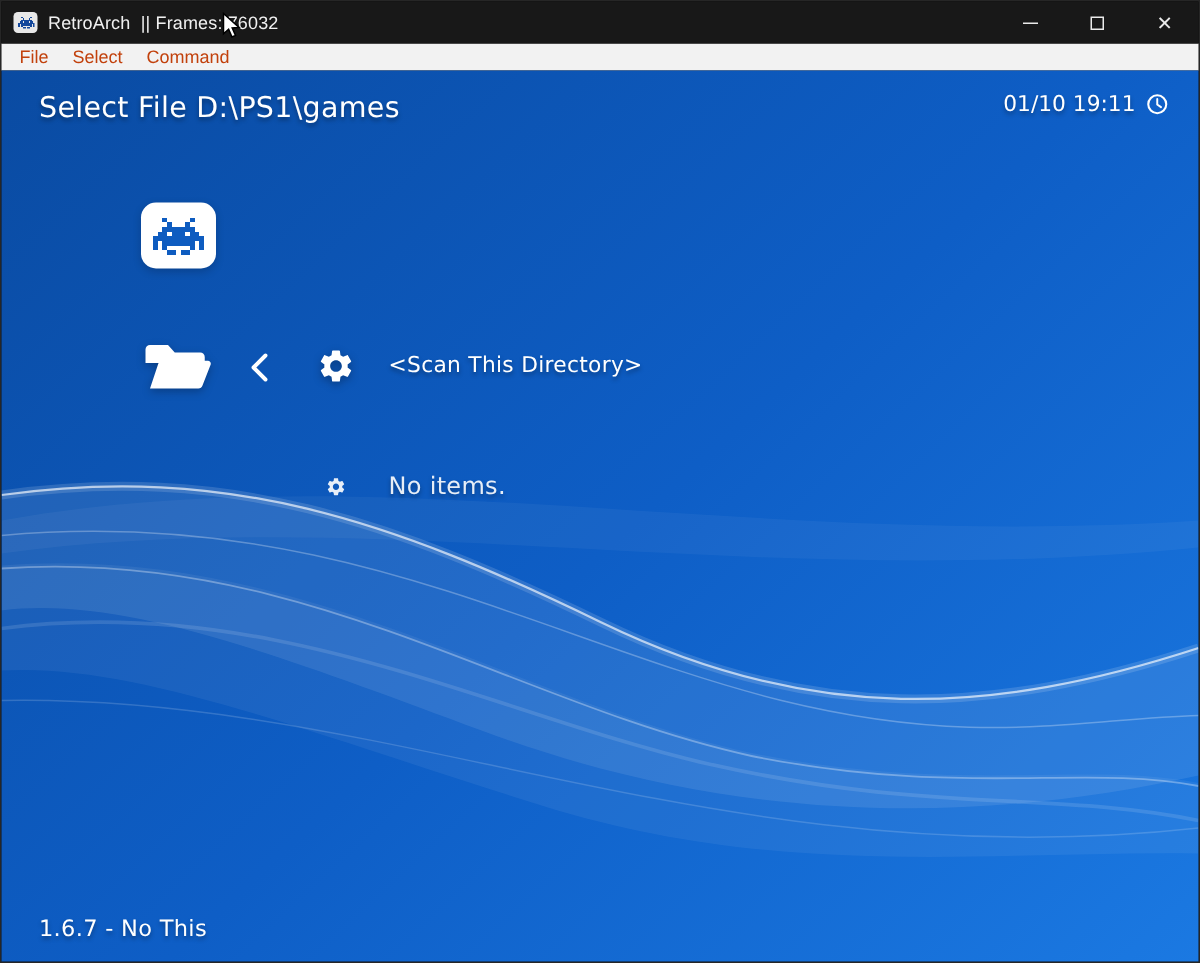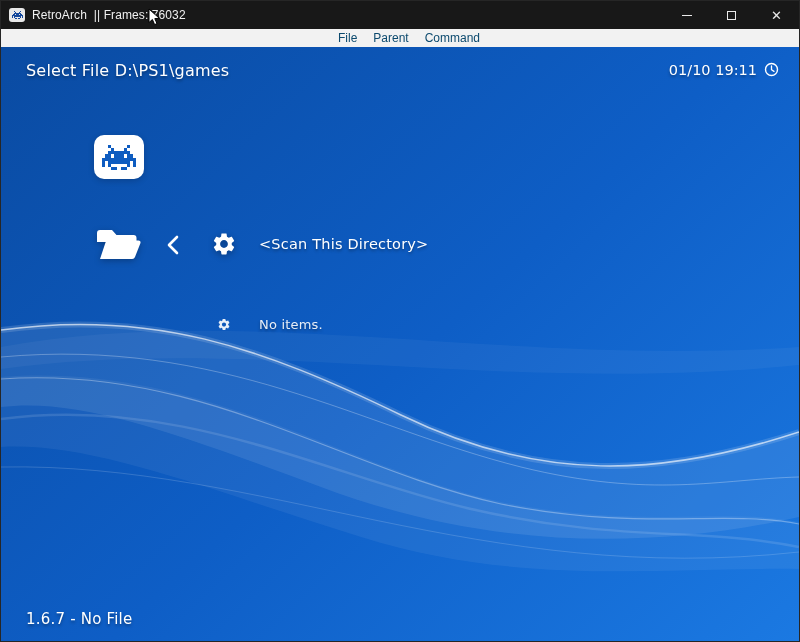--- a/index.html
+++ b/index.html
@@ -27,34 +27,34 @@
     width:45px; height:28px; display:flex; align-items:center; justify-content:center;
     color:#eaeaea; background:transparent; border:none; font-size:13px; cursor:default;
   }
   .min-glyph { width:10px; height:1px; background:#eaeaea; display:block; }
   .max-glyph { width:9px; height:9px; border:1px solid #eaeaea; display:block; }
   .cursor-arrow { position:absolute; left:147px; top:7px; pointer-events:none; }
 
   
   .menubar {
     height:18px; background:#f2f2f2; display:flex; align-items:center;
-    font-size:12px; color:#0c4a6e; flex:0 0 auto; padding-left:18px;justify-content:center;
+    font-size:12px; color:#c2410c; flex:0 0 auto; padding-left:4px;
   }
   .menubar .menu-item { padding:1px 8px; }
 
   
   .content {
     position:relative; flex:1; overflow:hidden;
     background:linear-gradient(137deg, #0a4ba2 0%, #0e5ec6 52%, #1b79e2 100%);
     font-family:"DejaVu Sans", sans-serif; color:#fff;
   }
   .waves { position:absolute; inset:0; pointer-events:none; }
 
   .screen-title {
-    position:absolute; left:25px; top:14px; font-size:16px;
+    position:absolute; left:25px; top:14px; font-size:19px;
     text-shadow:0 2px 3px rgba(0,0,0,.35); letter-spacing:.2px;
   }
   .clock-wrap {
     position:absolute; right:20px; top:15px; display:flex; align-items:flex-start; gap:7px;
     font-size:14.5px; text-shadow:0 2px 3px rgba(0,0,0,.35);
   }
   .clock-wrap svg { width:15px; height:15px; display:block; }
 
   .logo-tile {
     position:absolute; left:93px; top:88px; width:50px; height:44px;
@@ -80,21 +80,21 @@
   .row-0 .entry-label { margin-left:16px; font-size:14px; color:rgba(255,255,255,.92); }
 
   .row-1 { top:197px; }
   .row-1 .entry-icon { width:38px; }
   .row-1 .entry-icon svg { width:26px; height:26px; filter:drop-shadow(0 2px 3px rgba(0,0,0,.3)); }
   .row-1 .entry-label { margin-left:16px; font-size:14.5px; color:#fff; }
 
   .row-2 { top:277px; }
   .row-2 .entry-icon { width:38px; opacity:.9; }
   .row-2 .entry-icon svg { width:14px; height:14px; }
-  .row-2 .entry-label { margin-left:16px; font-size:13px; color:rgba(255,255,255,.9); }
+  .row-2 .entry-label { margin-left:16px; font-size:16px; color:rgba(255,255,255,.9); }
 
   .version-text {
     position:absolute; left:25px; top:563px; font-size:15px;
     text-shadow:0 2px 3px rgba(0,0,0,.35); letter-spacing:.2px;
   }
 </style>
 </head>
 <body>
 
 <div class="window">
@@ -137,21 +137,21 @@
     <button class="caption-btn" title="Maximize">
       <span class="max-glyph"></span>
     </button>
     <button class="caption-btn" title="Close">
       <span>✕</span>
     </button>
   </div>
 
   <div class="menubar">
     <span class="menu-item">File</span>
-    <span class="menu-item">Parent</span>
+    <span class="menu-item">Select</span>
     <span class="menu-item">Command</span>
   </div>
 
   <div class="content">
 
     <svg class="waves" width="798" height="595" viewBox="0 0 798 595" preserveAspectRatio="none">
       <path d="M0,300 C250,255 500,320 798,300 L798,318 C500,348 250,288 0,322 Z" fill="rgba(255,255,255,0.045)"></path>
       <path d="M0,283 C150,262 260,300 400,368 C540,436 660,430 798,385
                L798,470 C640,505 480,500 320,440 C180,388 80,350 0,360 Z" fill="rgba(255,255,255,0.09)"></path>
       <path d="M0,283 C150,262 260,300 400,368 C540,436 660,430 798,385" fill="none" stroke="rgba(255,255,255,0.65)" stroke-width="1.5"></path>
@@ -223,15 +223,15 @@
 
     <div class="entry-row row-2">
       <span class="entry-icon">
         <svg viewBox="0 0 24 24">
           <path fill-rule="evenodd" fill="#ffffff" d="M19.14,12.94c0.04-0.3,0.06-0.61,0.06-0.94c0-0.32-0.02-0.64-0.07-0.94l2.03-1.58c0.18-0.14,0.23-0.41,0.12-0.61l-1.92-3.32c-0.12-0.22-0.37-0.29-0.59-0.22l-2.39,0.96c-0.5-0.38-1.03-0.7-1.62-0.94L14.4,2.81c-0.04-0.24-0.24-0.41-0.48-0.41h-3.84c-0.24,0-0.43,0.17-0.47,0.41L9.25,5.35C8.66,5.59,8.12,5.92,7.63,6.29L5.24,5.33c-0.22-0.08-0.47,0-0.59,0.22L2.74,8.87C2.62,9.08,2.66,9.34,2.86,9.48l2.03,1.58C4.84,11.36,4.8,11.69,4.8,12s0.02,0.64,0.07,0.94l-2.03,1.58c-0.18,0.14-0.23,0.41-0.12,0.61l1.92,3.32c0.12,0.22,0.37,0.29,0.59,0.22l2.39-0.96c0.5,0.38,1.03,0.7,1.62,0.94l0.36,2.54c0.05,0.24,0.24,0.41,0.48,0.41h3.84c0.24,0,0.44-0.17,0.47-0.41l0.36-2.54c0.59-0.24,1.13-0.56,1.62-0.94l2.39,0.96c0.22,0.08,0.47,0,0.59-0.22l1.92-3.32c0.12-0.22,0.07-0.47-0.12-0.61L19.14,12.94z M12,15.6c-1.98,0-3.6-1.62-3.6-3.6s1.62-3.6,3.6-3.6s3.6,1.62,3.6,3.6S13.98,15.6,12,15.6z"></path>
         </svg>
       </span>
       <span class="entry-label">No items.</span>
     </div>
 
-    <div class="version-text">1.6.7 - No File</div>
+    <div class="version-text">1.6.7 - No This</div>
   </div>
 </div>
 
 </body></html>

